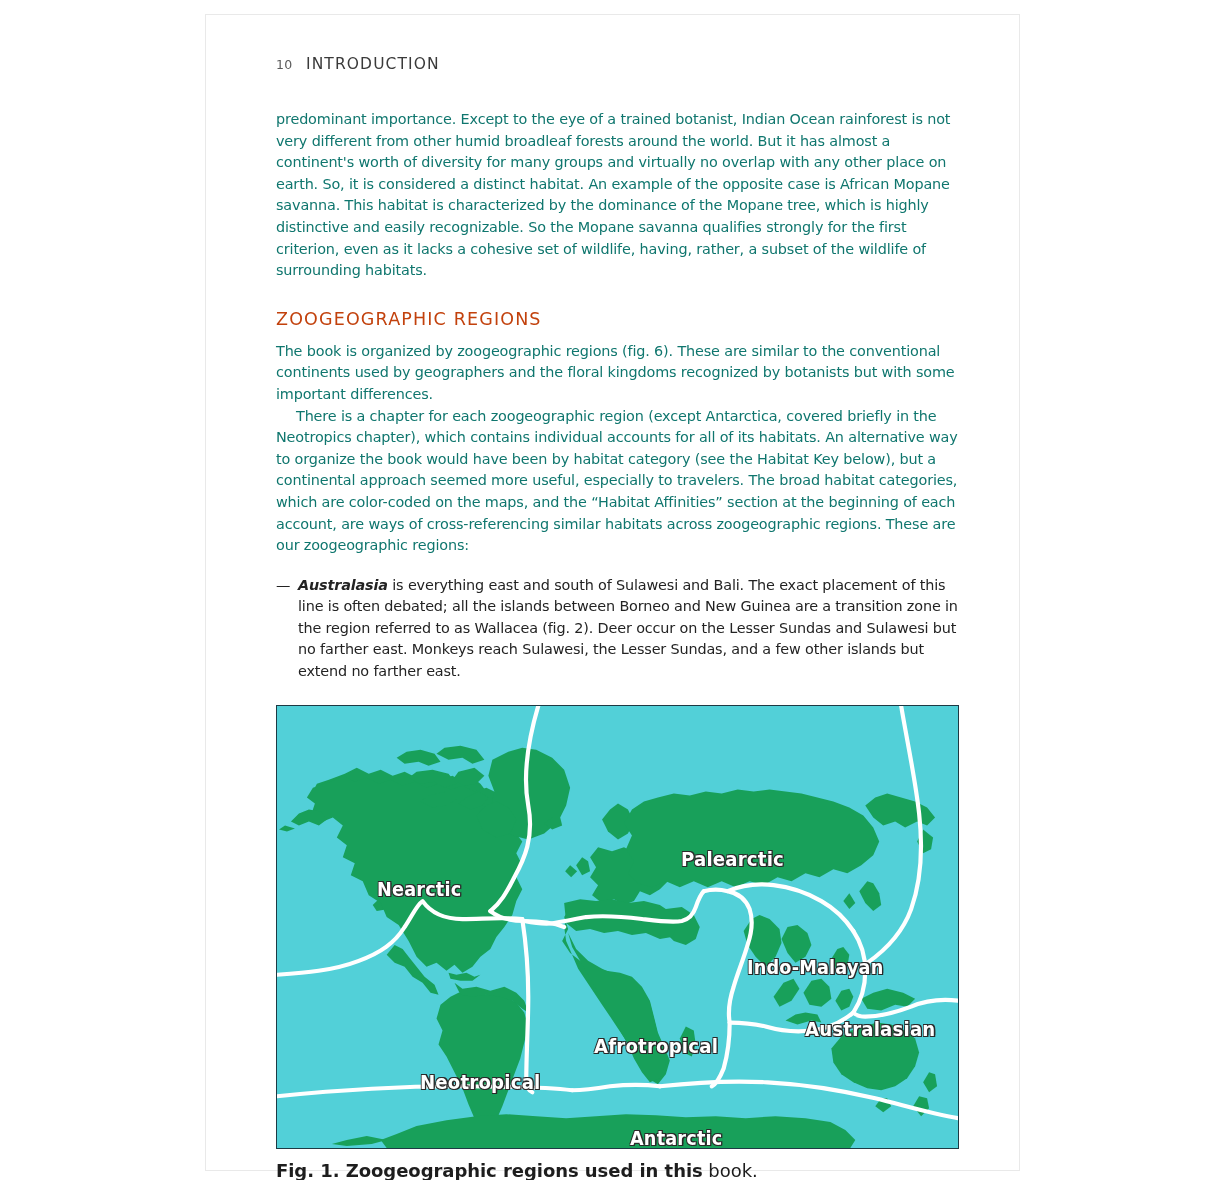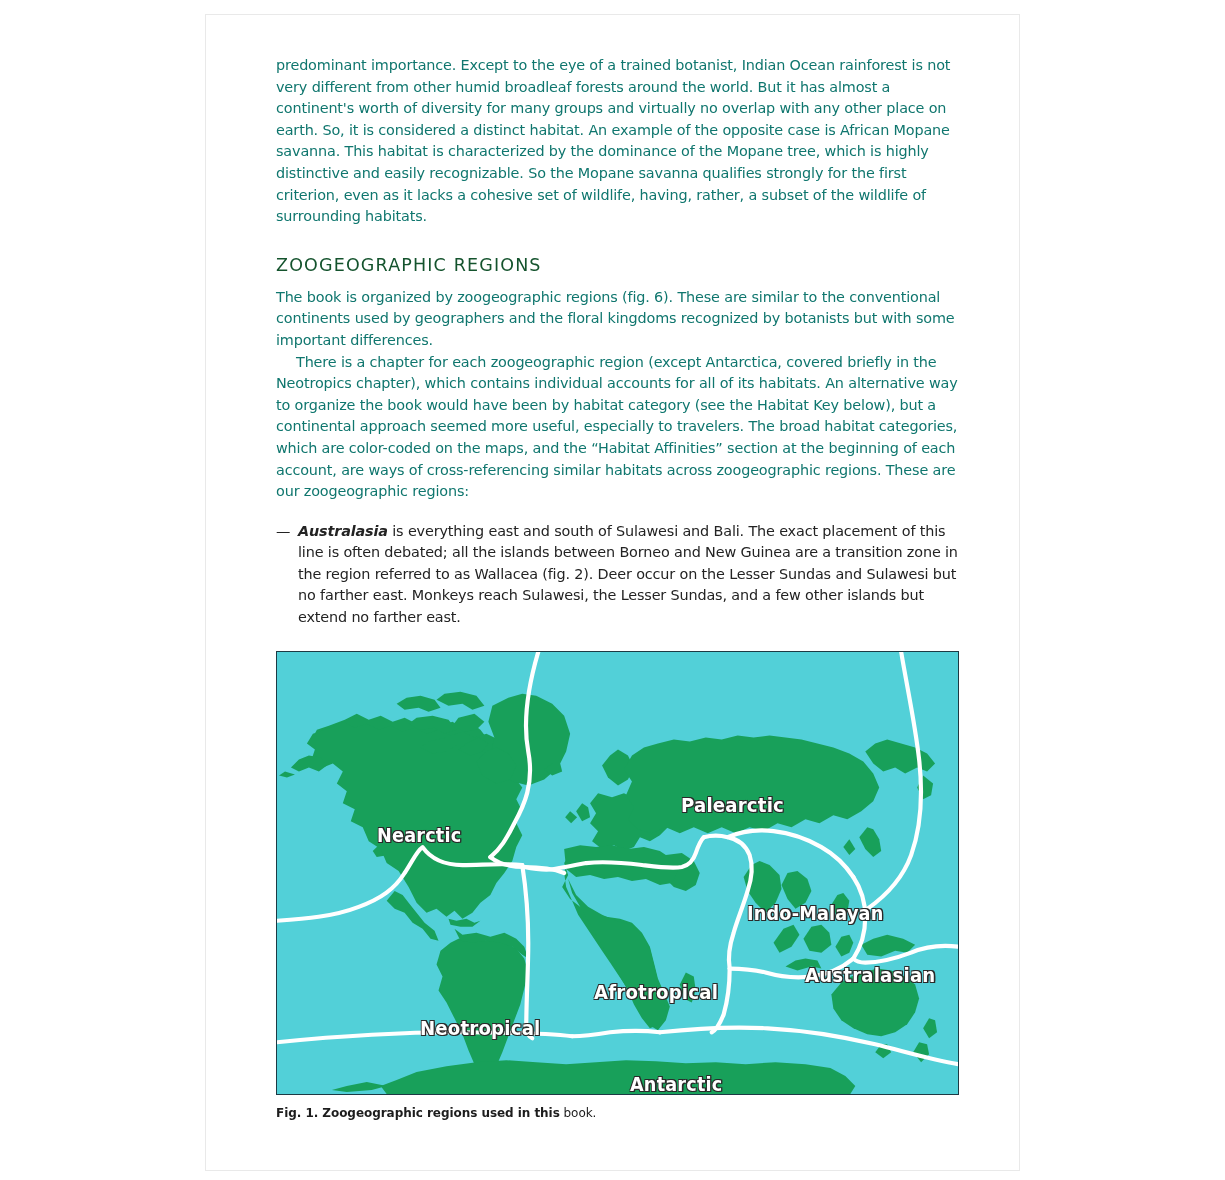--- a/index.html
+++ b/index.html
@@ -76,21 +76,21 @@
     margin-top: 0;
   }
   p.indented {
     text-indent: 20px;
   }
   .section-heading {
     margin: 27px 0 12px 0;
     font-family: "DejaVu Sans", sans-serif;
     font-size: 17.5px;
     letter-spacing: 1.15px;
-    color: #14532d;
+    color: #c2410c;
     font-weight: 400;
   }
   .spacer-md { height: 18px; }
 
   
   ul.region-list {
     list-style: none;
     margin: 0;
     padding: 0;
   }
@@ -151,33 +151,37 @@
   .lbl-palearctic    { left: 404px; top: 142px;  font-size: 19.5px; }
   .lbl-indomalayan   { left: 470px; top: 250px;  font-size: 19px; }
   .lbl-afrotropical  { left: 317px; top: 329px;  font-size: 19.5px; }
   .lbl-neotropical   { left: 143px; top: 365px;  font-size: 19.5px; }
   .lbl-australasian  { left: 528px; top: 312px;  font-size: 19.5px; }
   .lbl-antarctic     { left: 353px; top: 421px;  font-size: 19px; }
 
   .fig-caption {
     margin-top: 11px;
     font-family: "DejaVu Sans", sans-serif;
-    font-size: 12px;
+    font-size: 18px;
     color: #1d1d1d;
     letter-spacing: -0.05px;
   }
   .fig-caption .cap-bold { font-weight: bold; }
 </style>
 </head>
 <body>
 
 <div class="page-canvas">
   <div class="page-sheet">
     <div class="page-inner">
 
+      <div class="running-head">
+        <span class="folio">10</span>
+        <span class="running-title">INTRODUCTION</span>
+      </div>
 
       <div class="body-col">
 
         <p class="body">predominant importance. Except to the eye of a trained botanist, Indian Ocean rainforest is not very different from other humid broadleaf forests around the world. But it has almost a continent's worth of diversity for many groups and virtually no overlap with any other place on earth. So, it is considered a distinct habitat. An example of the opposite case is African Mopane savanna. This habitat is characterized by the dominance of the Mopane tree, which is highly distinctive and easily recognizable. So the Mopane savanna qualifies strongly for the first criterion, even as it lacks a cohesive set of wildlife, having, rather, a subset of the wildlife of surrounding habitats.</p>
 
         <h2 class="section-heading">ZOOGEOGRAPHIC REGIONS</h2>
 
         <p class="body">The book is organized by zoogeographic regions (fig. 6). These are similar to the conventional continents used by geographers and the floral kingdoms recognized by botanists but with some important differences.</p>
 
         <p class="body indented">There is a chapter for each zoogeographic region (except Antarctica, covered briefly in the Neotropics chapter), which contains individual accounts for all of its habitats. An alternative way to organize the book would have been by habitat category (see the Habitat Key below), but a continental approach seemed more useful, especially to travelers. The broad habitat categories, which are color-coded on the maps, and the “Habitat Affinities” section at the beginning of each account, are ways of cross-referencing similar habitats across zoogeographic regions. These are our zoogeographic regions:</p>

